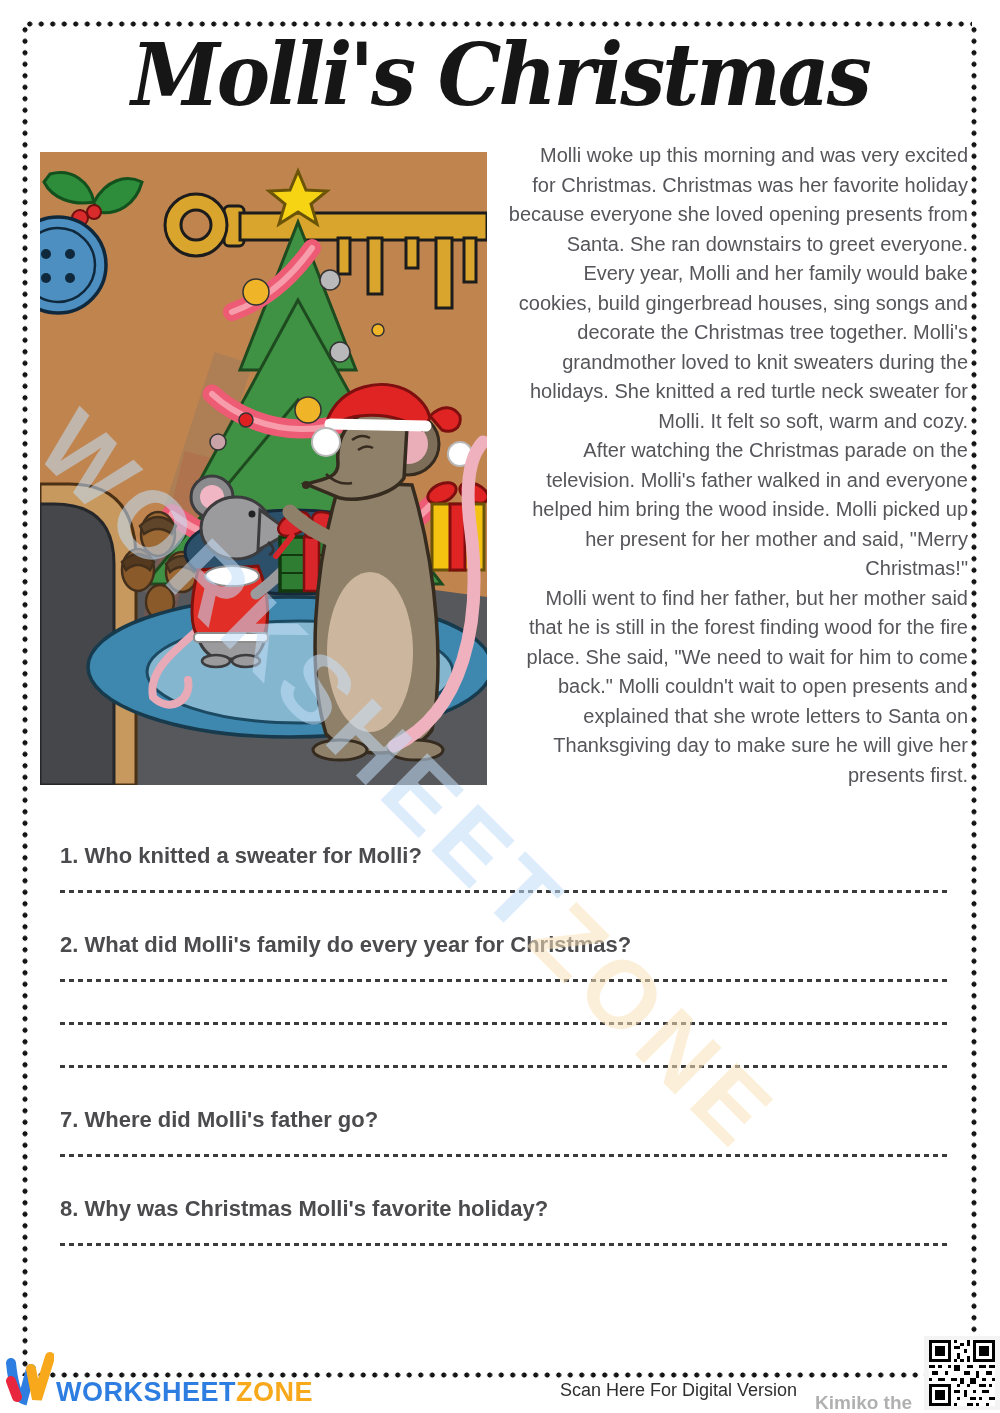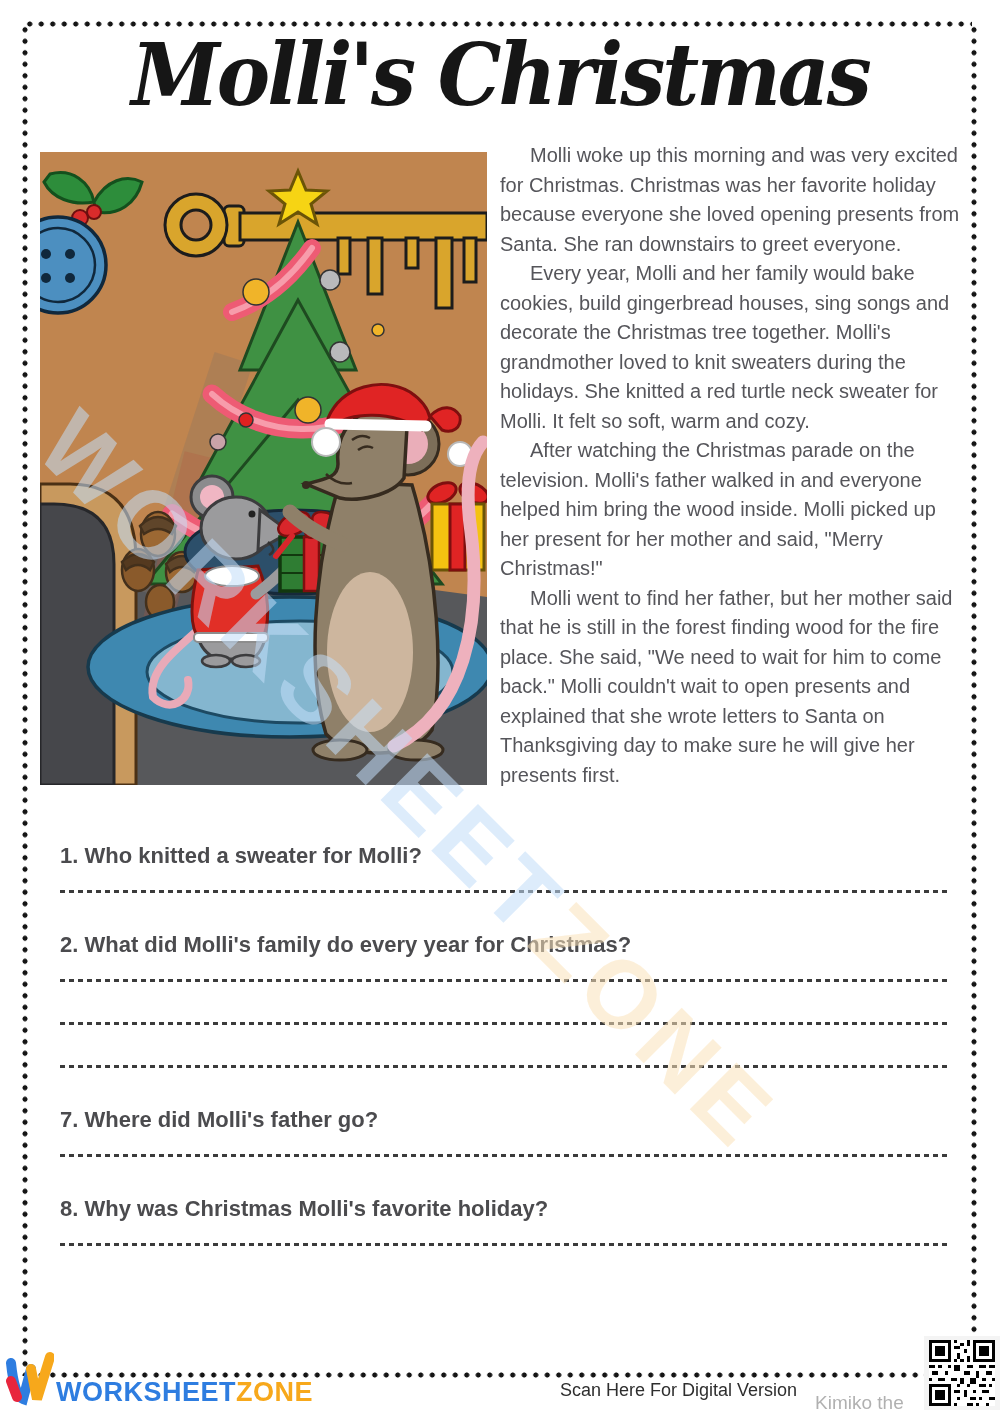--- a/index.html
+++ b/index.html
@@ -24,41 +24,41 @@
     font-family:"DejaVu Serif",serif;font-style:italic;font-weight:900;
     font-size:80px;letter-spacing:-3px;color:#161616;transform:scaleY(1.08);
   }
 
   .illustration{position:absolute;left:40px;top:152px;width:447px;height:633px;}
 
   .story{
     position:absolute;left:500px;top:141px;width:468px;
     font-size:20px;line-height:29.5px;color:#55555a;text-align:left;
   }
-  .story p{margin:0;text-indent:30px;}
+  .story p{margin:0;text-indent:30px;text-align:right;}
 
   .questions{position:absolute;left:60px;top:844px;width:890px;}
   .qtext{margin:0 0 22px 0;font-size:22px;line-height:24px;color:#4b4b4e;font-weight:bold;}
   .answer-line{height:3px;margin:0 0 40px 0;
     background:repeating-linear-gradient(90deg,#3b3b3b 0 5px,transparent 5px 9px);}
 
   
   .watermark{
     position:absolute;left:95px;top:390px;width:1100px;pointer-events:none;z-index:6;
     transform:rotate(45deg);transform-origin:left top;
     font-size:96px;font-weight:800;letter-spacing:8px;opacity:.55;white-space:nowrap;
   }
   .wm-blue{color:#c3def9;}
   .wm-orange{color:#fbe3bb;}
 
   .footer-logo-mark{position:absolute;left:6px;top:1349px;width:48px;height:60px;z-index:9;}
   .footer-logo-text{position:absolute;left:56px;top:1377px;font-size:27px;font-weight:800;letter-spacing:.5px;z-index:9;}
   .logo-blue{color:#2e7de0;}
   .logo-orange{color:#f7a81b;}
-  .hidden-watermark{position:absolute;left:815px;top:1392px;font-size:19px;color:#7d7d7d;opacity:.6;z-index:7;font-weight:400;}
+  .hidden-watermark{position:absolute;left:815px;top:1392px;font-size:19px;color:#7d7d7d;opacity:.6;z-index:7;font-weight:700;}
   .scan-text{position:absolute;left:560px;top:1380px;font-size:18px;color:#2e2e2e;z-index:8;}
   .qr-box{position:absolute;left:924px;top:1336px;width:76px;height:74px;background:#f4f4f4;z-index:9;
     display:flex;align-items:center;justify-content:center;}
 </style>
 </head>
 <body>
 
 <div class="border-h border-top"></div>
 <div class="border-h border-bottom"></div>
 <div class="border-v border-left"></div>

